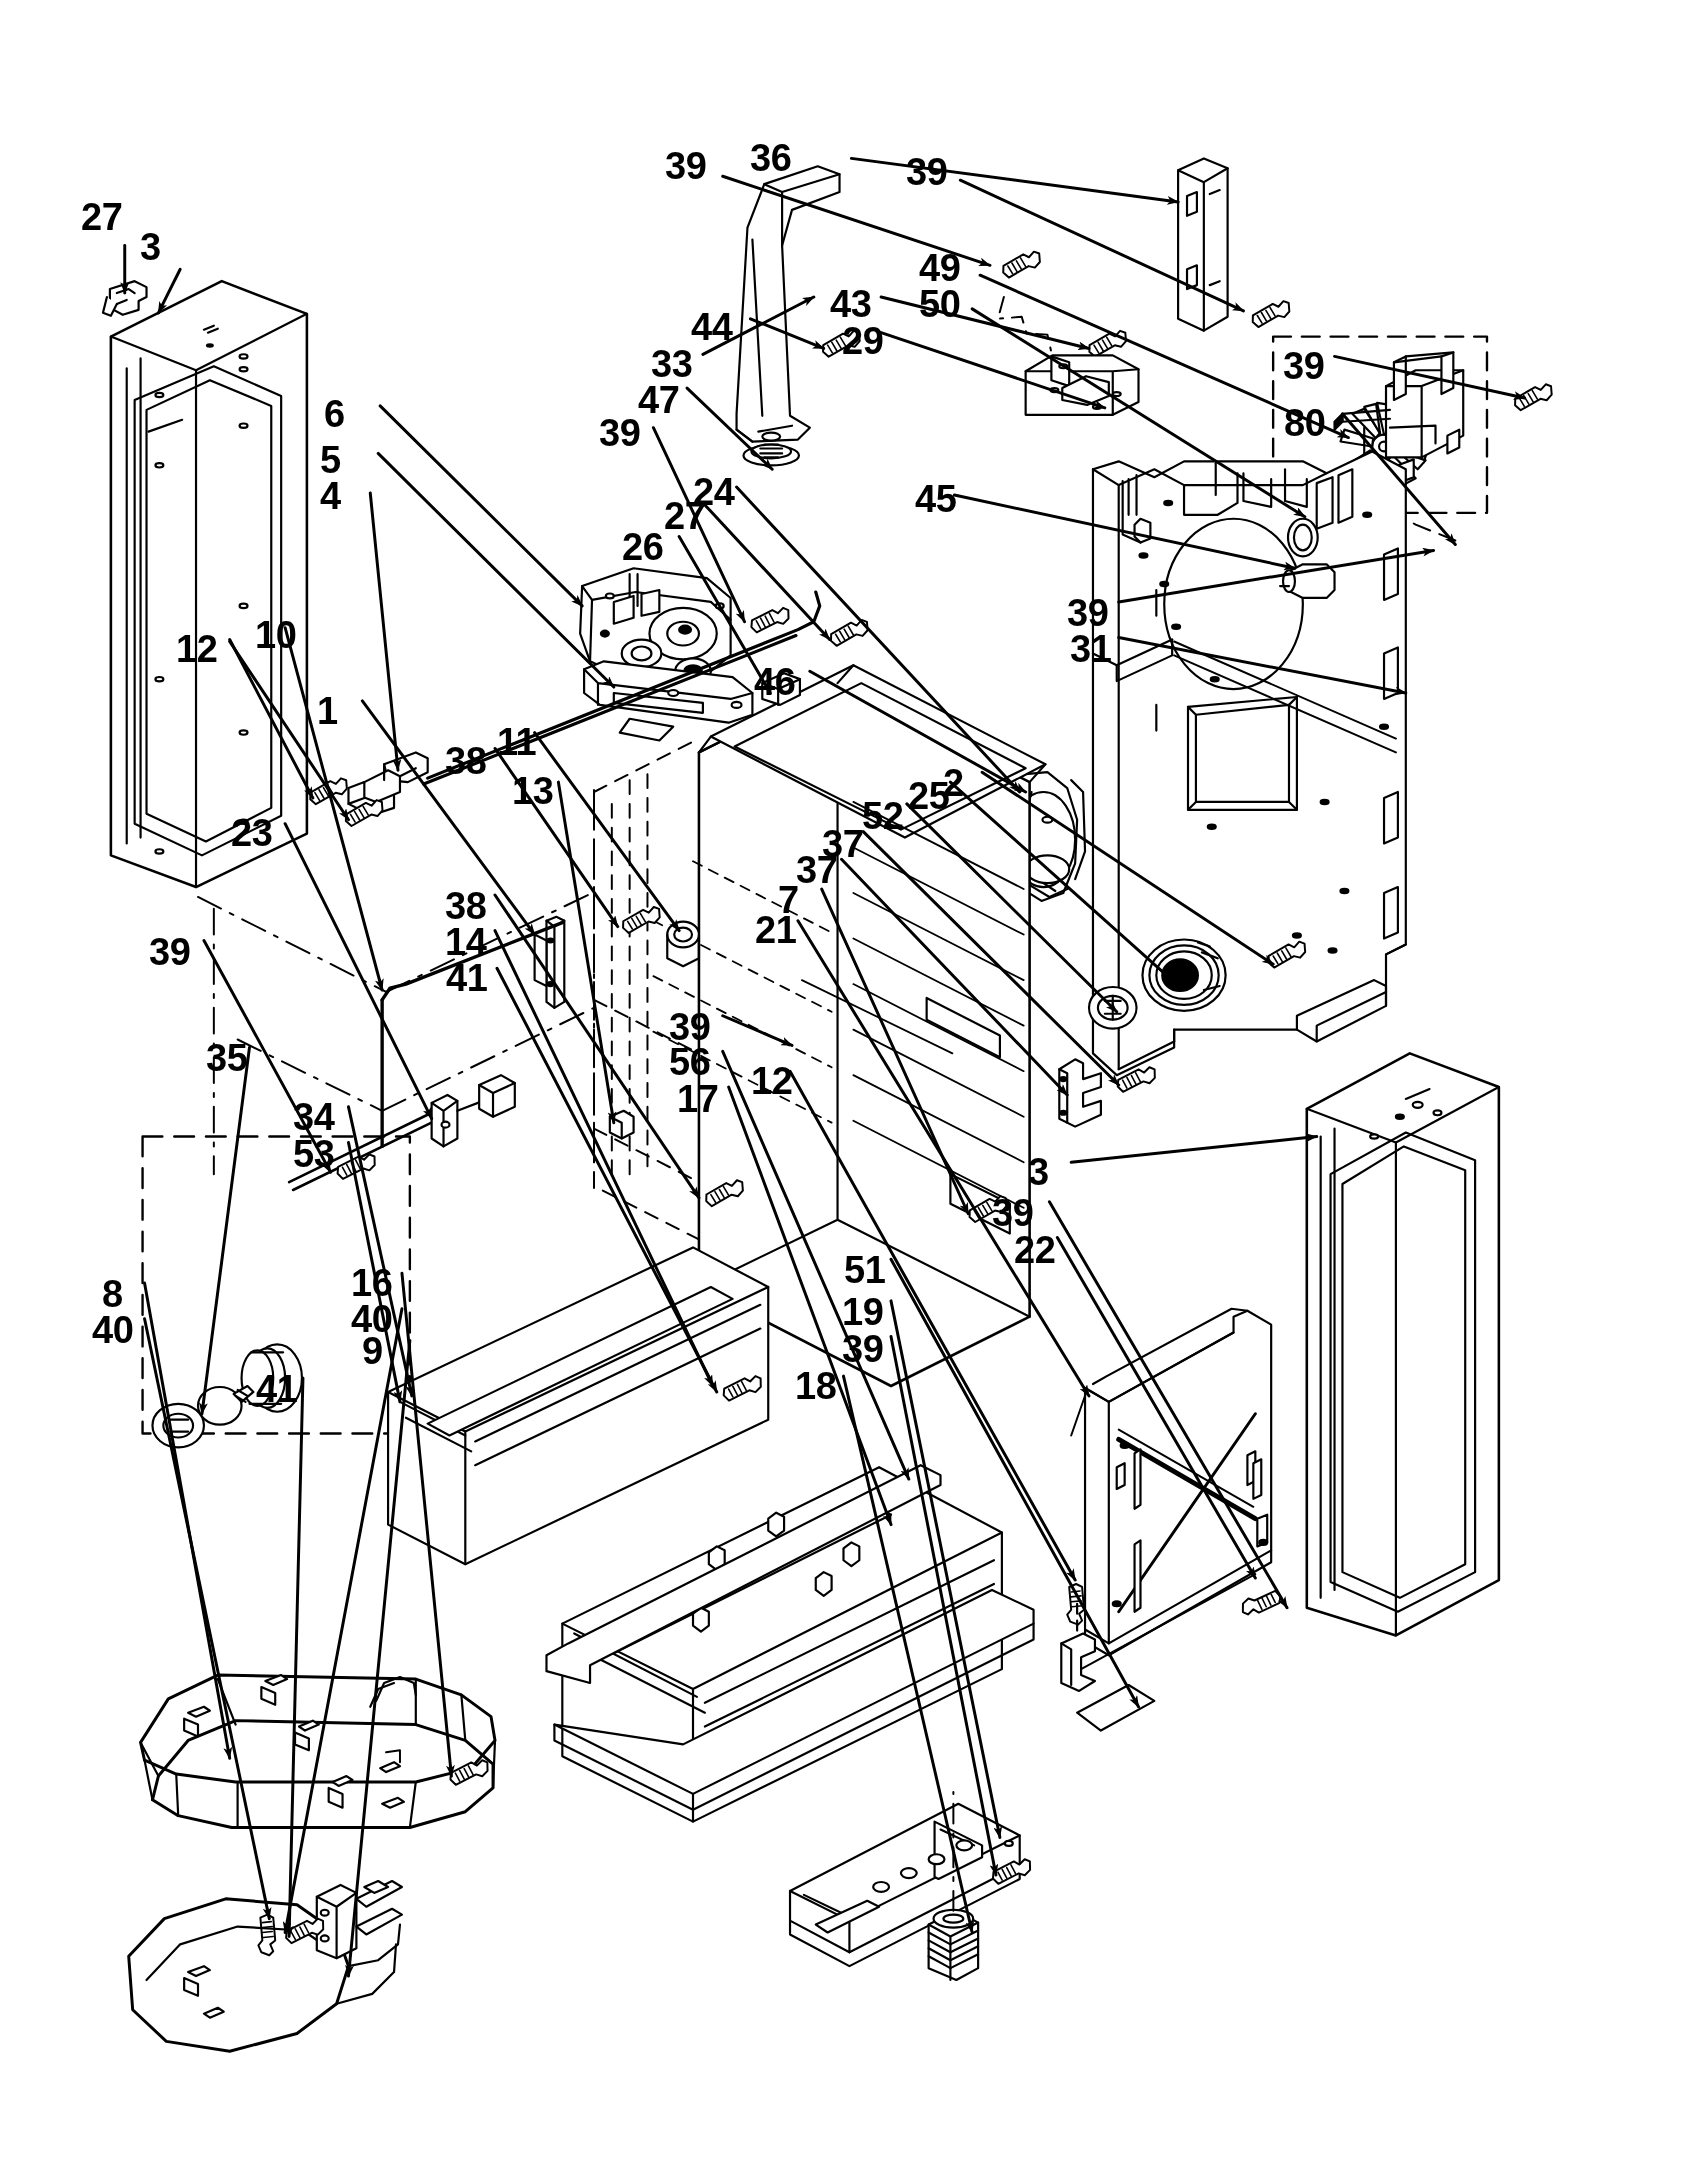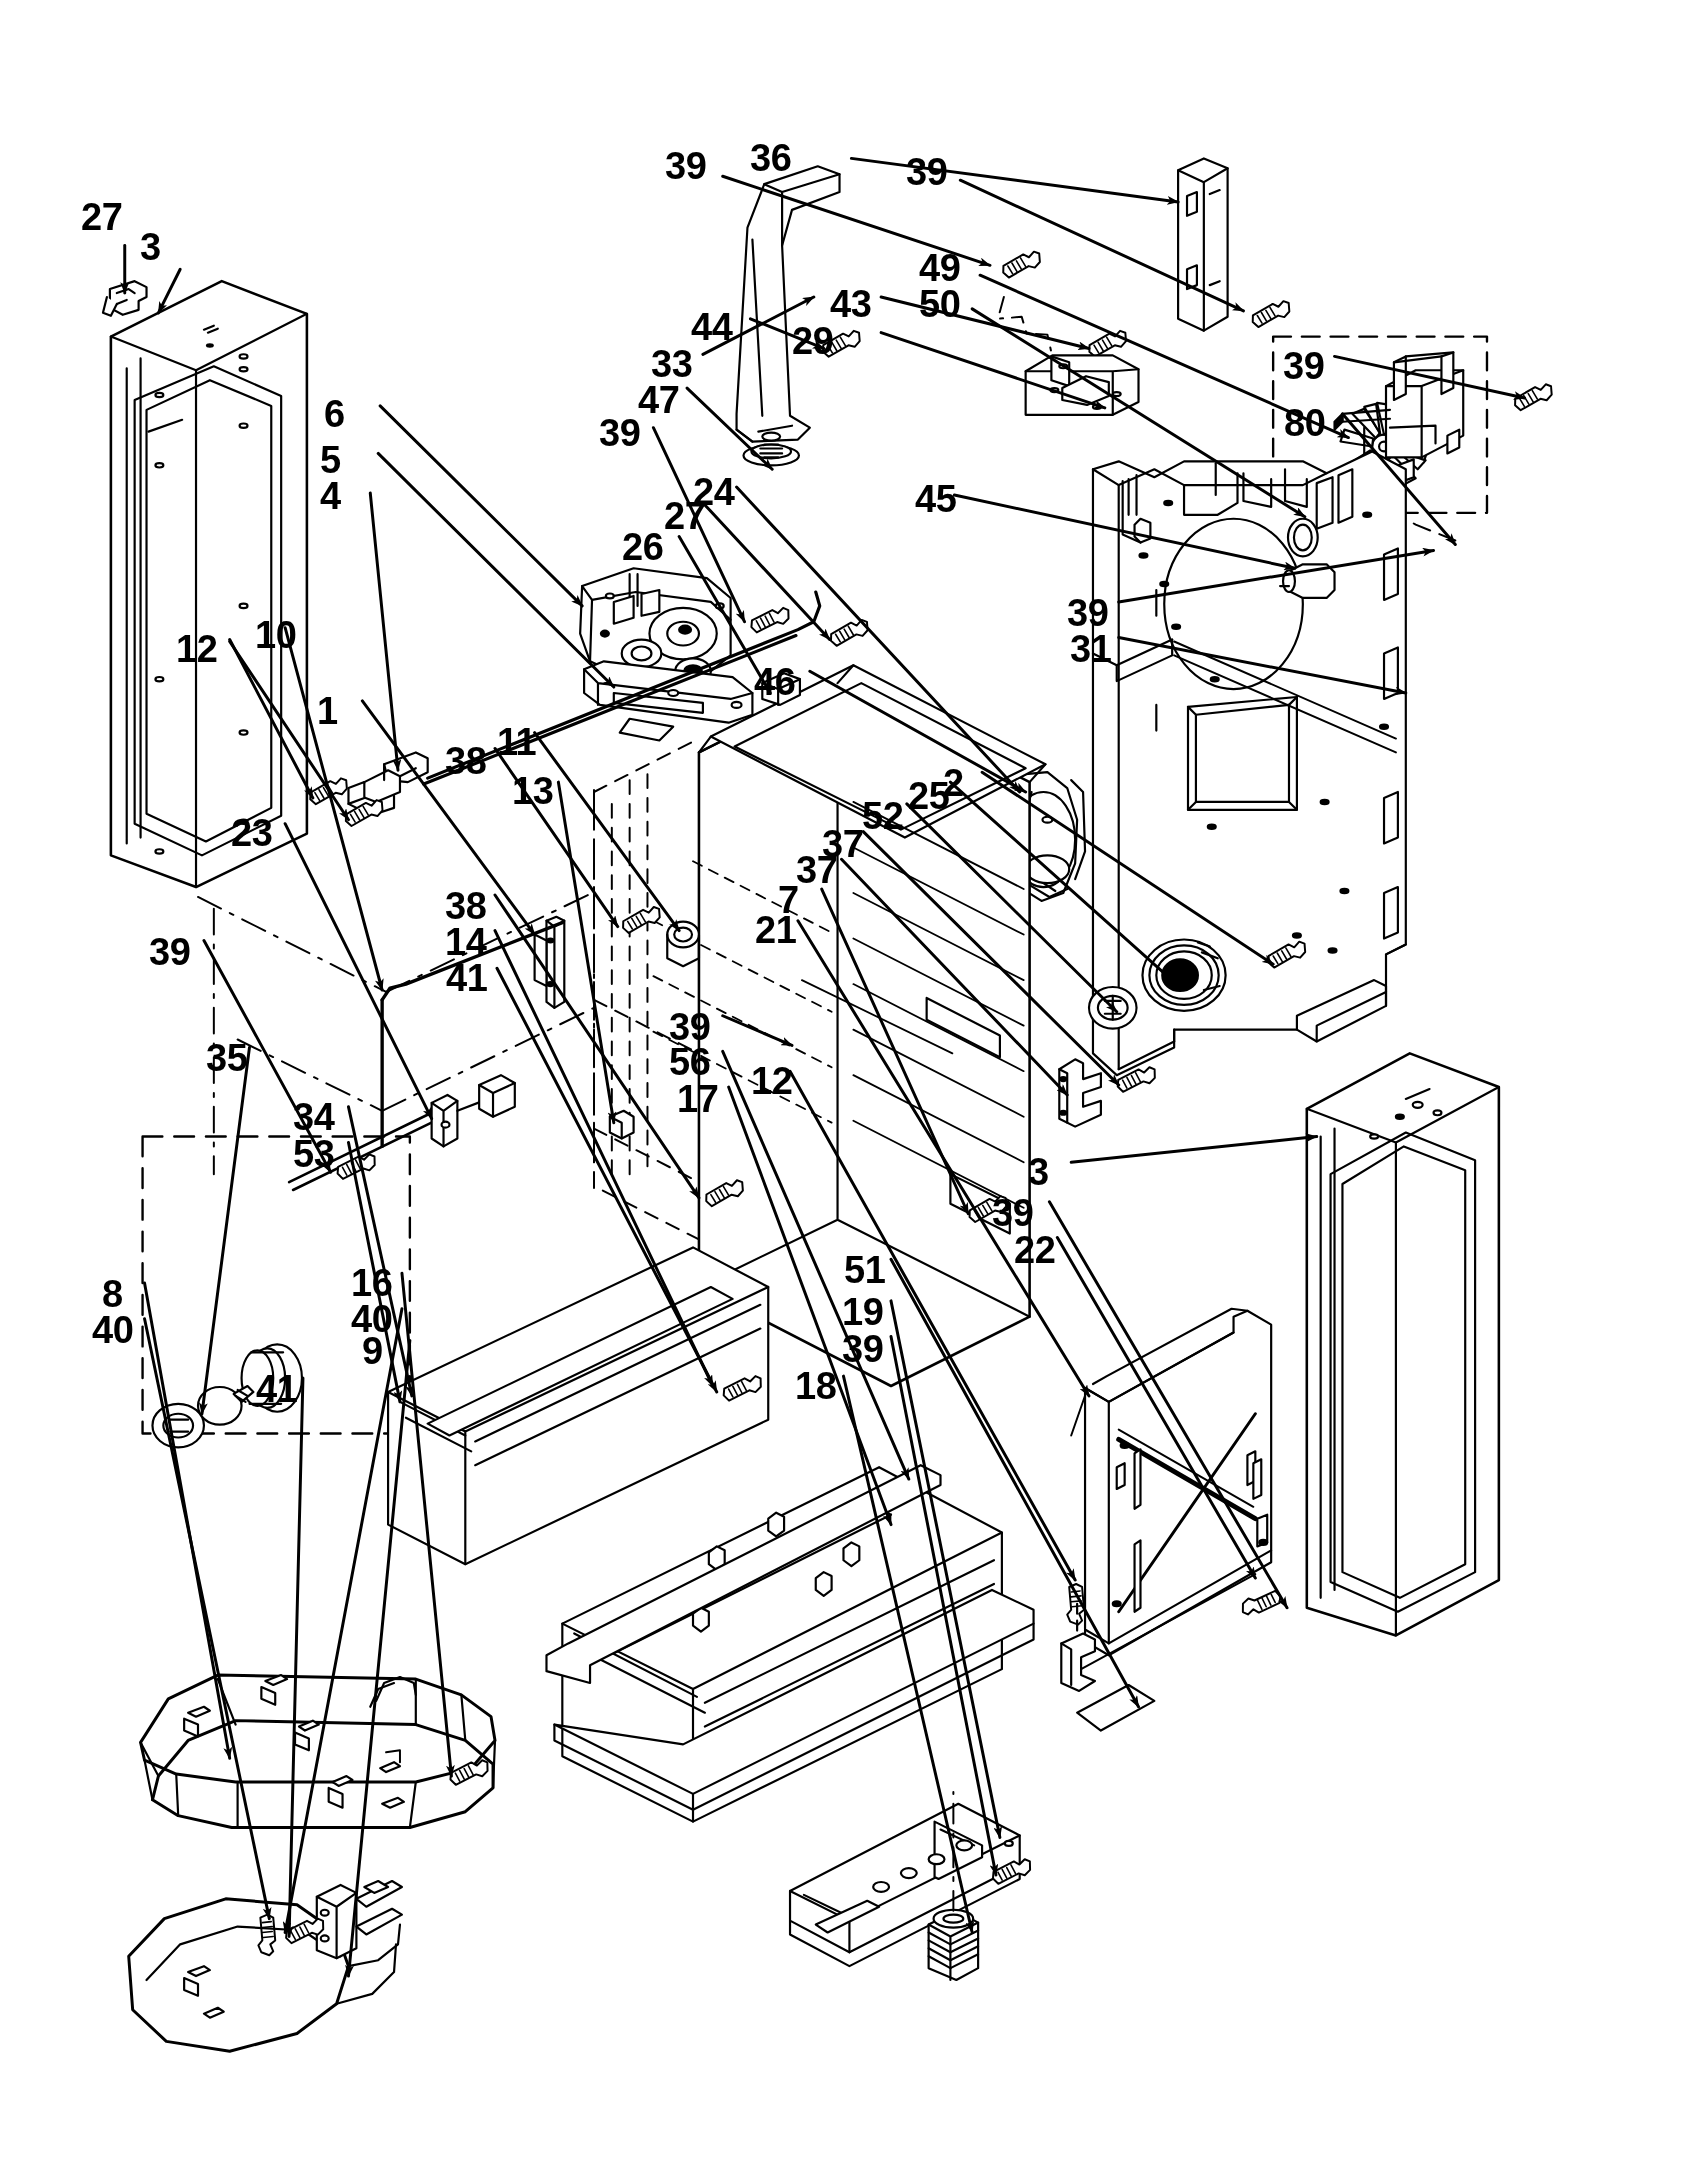--- a/index.html
+++ b/index.html
@@ -740,21 +740,21 @@
   <div class="callout" style="left:81px;top:198px">27</div>
   <div class="callout" style="left:140px;top:228px">3</div>
   <div class="callout" style="left:665px;top:147px">39</div>
   <div class="callout" style="left:750px;top:139px">36</div>
   <div class="callout" style="left:906px;top:153px">39</div>
   <div class="callout" style="left:919px;top:249px">49</div>
   <div class="callout" style="left:919px;top:285px">50</div>
   <div class="callout" style="left:1283px;top:347px">39</div>
   <div class="callout" style="left:1284px;top:404px">80</div>
   <div class="callout" style="left:830px;top:285px">43</div>
-  <div class="callout" style="left:792px;top:322px">29</div>
+  <div class="callout" style="left:842px;top:322px">29</div>
   <div class="callout" style="left:691px;top:308px">44</div>
   <div class="callout" style="left:651px;top:345px">33</div>
   <div class="callout" style="left:638px;top:381px">47</div>
   <div class="callout" style="left:324px;top:395px">6</div>
   <div class="callout" style="left:320px;top:441px">5</div>
   <div class="callout" style="left:320px;top:477px">4</div>
   <div class="callout" style="left:599px;top:414px">39</div>
   <div class="callout" style="left:664px;top:497px">27</div>
   <div class="callout" style="left:622px;top:528px">26</div>
   <div class="callout" style="left:693px;top:473px">24</div>

